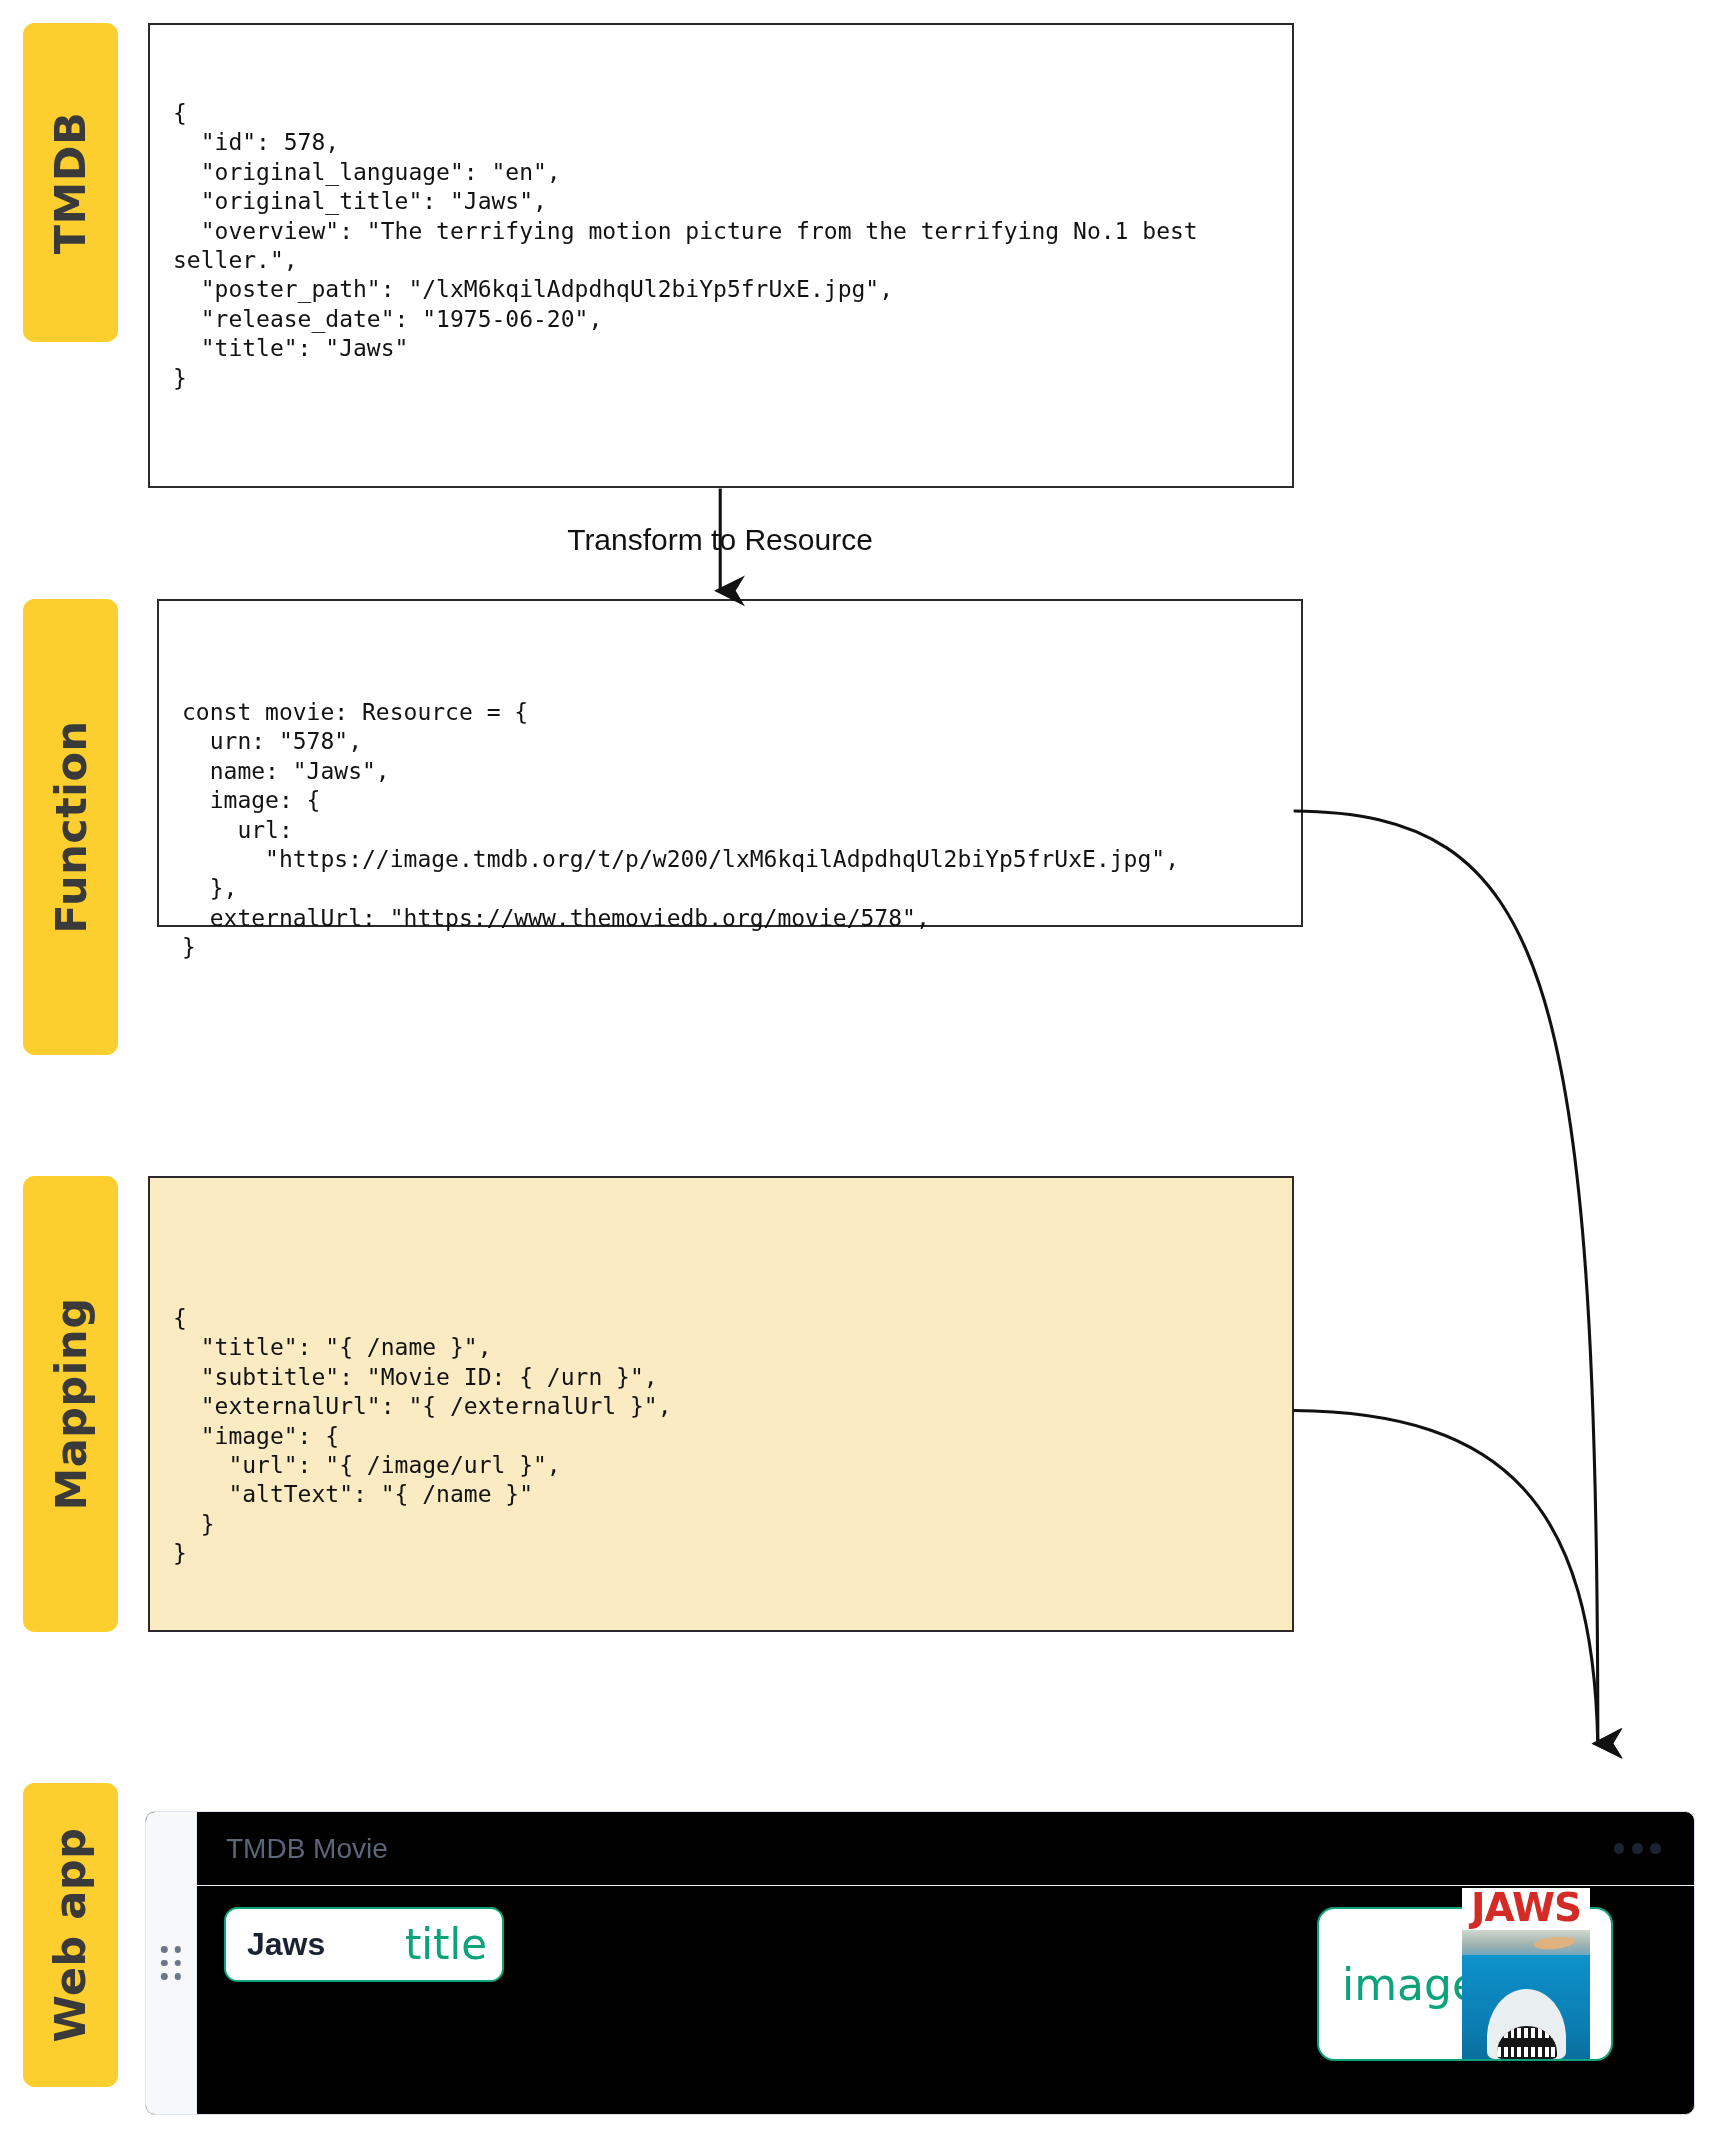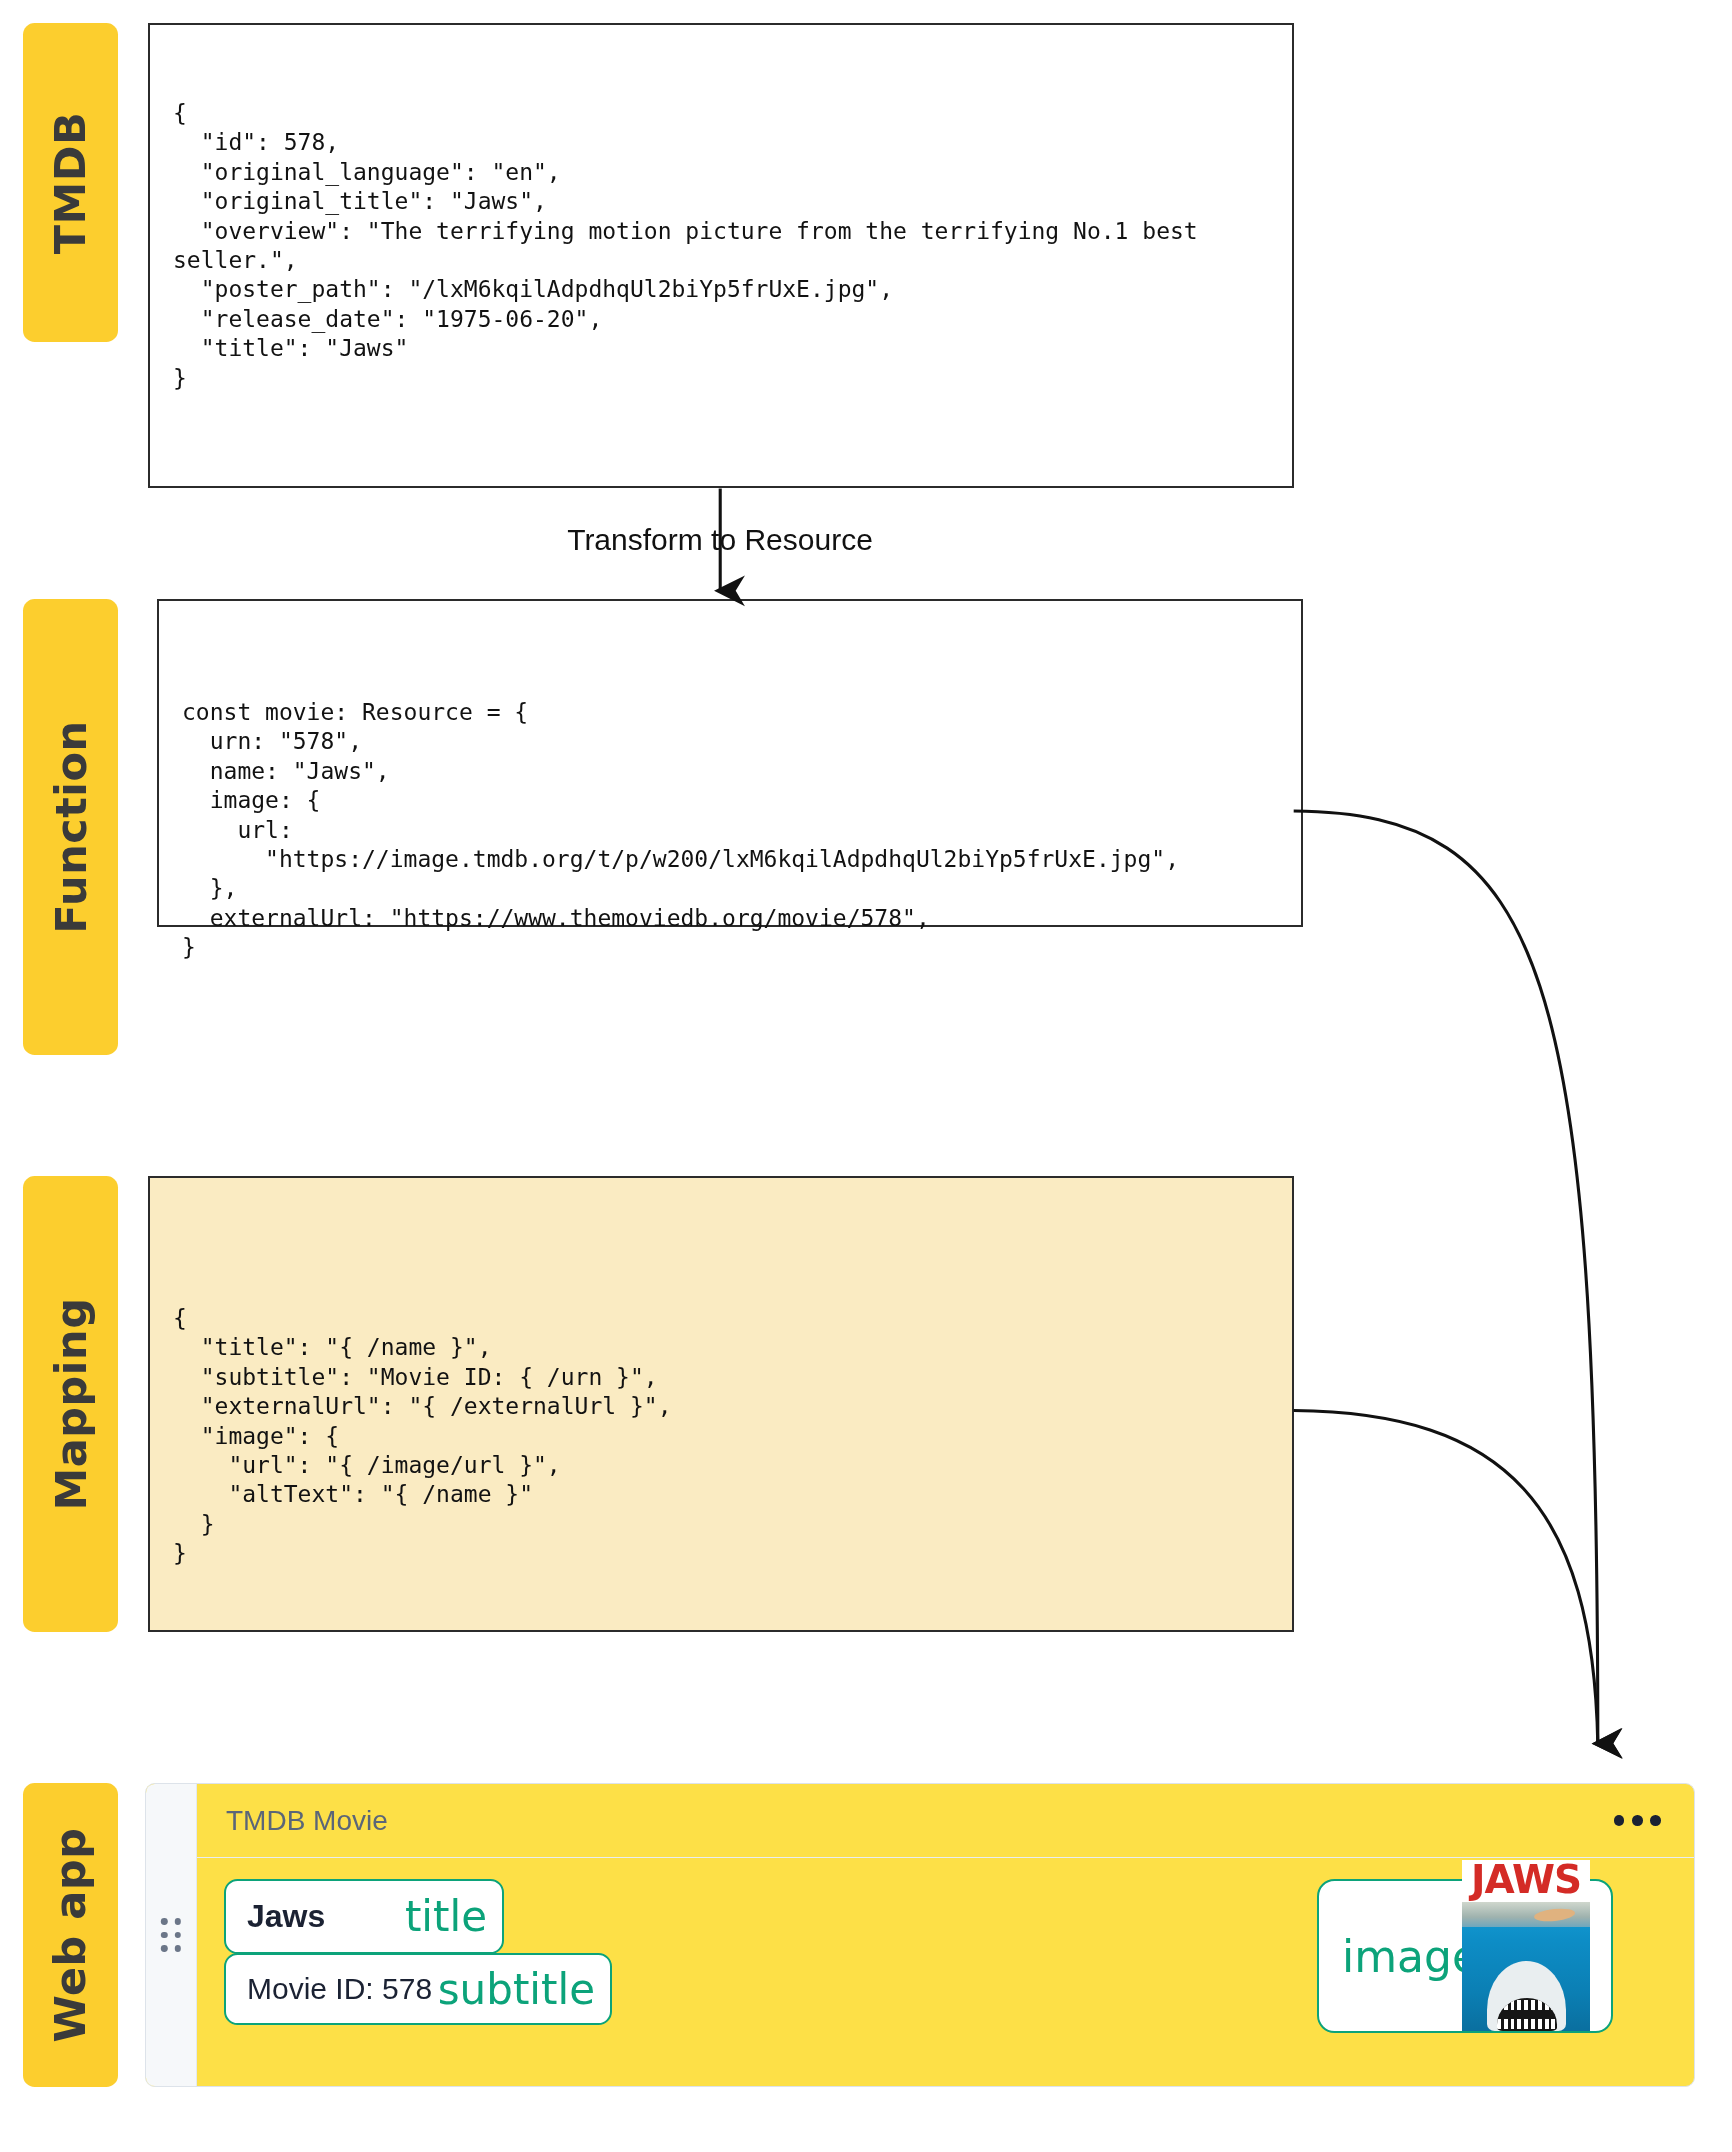--- a/index.html
+++ b/index.html
@@ -55,26 +55,27 @@
     color:#111;
     white-space:nowrap;
     transform:translateX(-50%);
     font-family:"Liberation Sans", sans-serif;
   }
   .svg-layer{position:absolute;left:0;top:0;width:1732px;height:2152px;pointer-events:none;}
 
   
   .app-card{
     position:absolute;
-    background:#fde047;
+    background:#000000;
     border:1.4px solid #dde3ea;
     border-radius:9.7px;
     box-sizing:border-box;
     overflow:hidden;
     display:flex;
+    margin-top:28px;
   }
   .app-rail{
     width:50px;
     background:#f6f8fa;
     border-right:1.4px solid #e4e9ef;
     flex:0 0 50px;
     position:relative;
   }
   .drag-handle{
     position:absolute;
@@ -278,24 +279,20 @@
         </div>
       </div>
 
       <div class="app-content">
 
         <div class="anno" style="left:27px;top:21px;width:280px;height:75px;">
           <span class="val">Jaws</span>
           <span class="tag">title</span>
         </div>
 
-        <div class="anno" style="left:27px;top:95px;width:388px;height:72px;">
-          <span class="val reg">Movie ID: 578</span>
-          <span class="tag">subtitle</span>
-        </div>
 
         <div class="poster-box" style="left:1120px;top:21px;width:296px;height:154px;">
           <span class="tag">image.url</span>
           <div class="poster">
             <div class="jaws-word">JAWS</div>
             <div class="sea">
               <div class="sky"></div>
               <div class="swimmer"></div>
               <div class="shark-head"></div>
               <div class="mouth">

